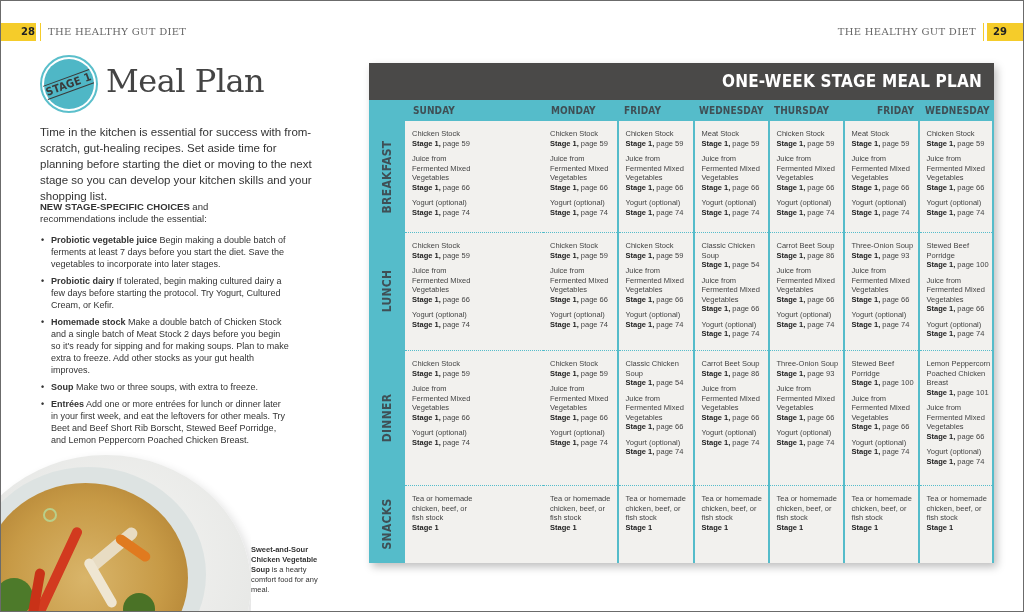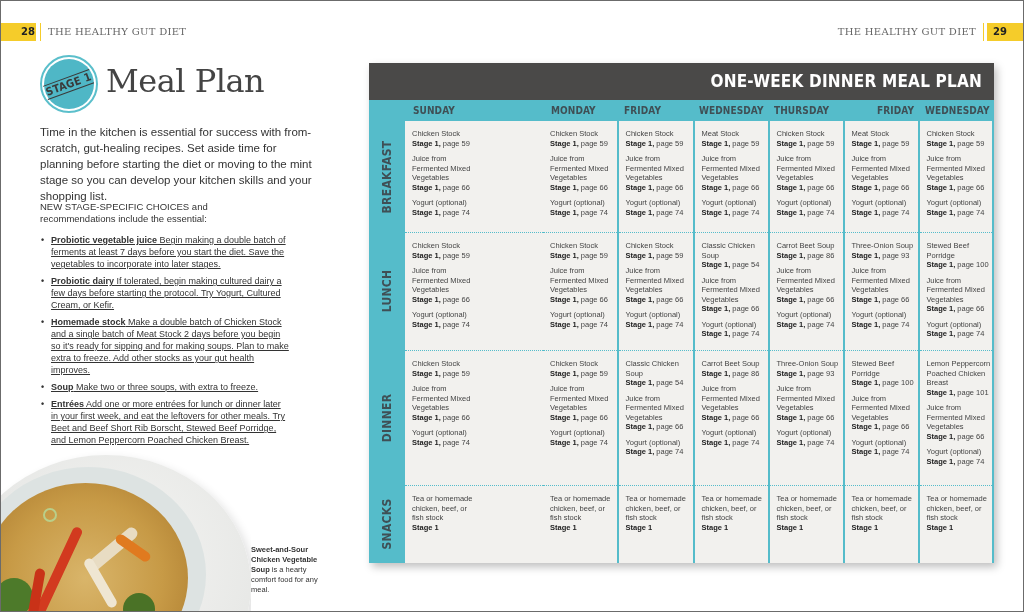--- a/index.html
+++ b/index.html
@@ -16,24 +16,24 @@
   
   .badge { position: absolute; left: 40px; top: 55px; width: 58px; height: 58px; border-radius: 50%; border: 2px solid #5bbfcb; background: #fff; padding: 2px; }
   .badge-inner { width: 100%; height: 100%; border-radius: 50%; background: #4fb7c6; display: flex; align-items: center; justify-content: center; }
   .badge-text { transform: rotate(-20deg); font: bold 11px "DejaVu Sans Condensed", "DejaVu Sans", sans-serif; color: #3a3a3a; border-top: 1px solid #3a3a3a; border-bottom: 1px solid #3a3a3a; padding: 0 1px; letter-spacing: 0.2px; }
 
   .title { position: absolute; left: 106px; top: 62px; font: 32px "DejaVu Serif", serif; color: #444; font-weight: normal; letter-spacing: -0.5px; }
 
   .intro { position: absolute; left: 40px; top: 124px; width: 280px; font: 11.5px "Liberation Sans", sans-serif; line-height: 16px; color: #333; }
 
   .choices-head { position: absolute; left: 40px; top: 201px; width: 240px; font: 9.5px "Liberation Sans", sans-serif; line-height: 12px; color: #333; }
-  .choices-head b { font-weight: normal; }
+  .choices-head b { font-weight: bold; }
 
   .bullets { position: absolute; left: 40px; top: 234px; width: 250px; list-style: none; }
-  .bullets li { position: relative; padding-left: 11px; font: 9px "Liberation Sans", sans-serif; line-height: 12px; color: #333; margin-bottom: 5px; text-decoration: underline; }
+  .bullets li { position: relative; padding-left: 11px; font: 9px "Liberation Sans", sans-serif; line-height: 12px; color: #333; margin-bottom: 5px; }
   .bullets li::before { content: "•"; position: absolute; left: 1px; top: 0; font-weight: bold; }
   .bullets li b { font-weight: bold; }
 
   
   .photo { position: absolute; left: 1px; top: 447px; width: 250px; height: 164px; overflow: hidden; background: #fff; }
   .plate { position: absolute; left: -40px; top: 8px; width: 290px; height: 260px; border-radius: 50%; background: radial-gradient(circle at 55% 40%, #f4f4f2 0%, #e6e7e5 70%, #d8d9d7 100%); box-shadow: 4px 4px 10px rgba(0,0,0,0.12); }
   .bowl { position: absolute; left: -30px; top: 20px; width: 235px; height: 215px; border-radius: 50%; background: #dde3e2; }
   .broth { position: absolute; left: -18px; top: 36px; width: 205px; height: 190px; border-radius: 50%; background: radial-gradient(circle at 50% 50%, #d9b56a 0%, #c79a46 55%, #a9782c 100%); overflow: hidden; }
   .veg { position: absolute; border-radius: 50%; }
   .caption { position: absolute; left: 251px; top: 521px; width: 75px; font: 7.5px "Liberation Sans", sans-serif; line-height: 10px; color: #333; margin-top: 24px; }
@@ -63,21 +63,21 @@
 <div class="folio-left">28</div>
 <div class="run-left">THE HEALTHY GUT DIET</div>
 
 <div class="badge">
   <div class="badge-inner">
       <span class="badge-text">STAGE 1</span>
     </div>
 </div>
 <h1 class="title">Meal Plan</h1>
 
-<p class="intro">Time in the kitchen is essential for success with from-scratch, gut-healing recipes. Set aside time for planning before starting the diet or moving to the mint stage so you can develop your kitchen skills and your shopping list.</p>
+<p class="intro">Time in the kitchen is essential for success with from-scratch, gut-healing recipes. Set aside time for planning before starting the diet or moving to the next stage so you can develop your kitchen skills and your shopping list.</p>
 
 <p class="choices-head"><b>NEW STAGE-SPECIFIC CHOICES</b><span> and recommendations include the essential:</span></p>
 
 <ul class="bullets">
   <li><b>Probiotic vegetable juice</b><span> Begin making a double batch of ferments at least 7 days before you start the diet. Save the vegetables to incorporate into later stages.</span></li>
   <li><b>Probiotic dairy</b><span> If tolerated, begin making cultured dairy a few days before starting the protocol. Try Yogurt, Cultured Cream, or Kefir.</span></li>
   <li><b>Homemade stock</b><span> Make a double batch of Chicken Stock and a single batch of Meat Stock 2 days before you begin so it's ready for sipping and for making soups. Plan to make extra to freeze. Add other stocks as your gut health improves.</span></li>
   <li><b>Soup</b><span> Make two or three soups, with extra to freeze.</span></li>
   <li><b>Entrées</b><span> Add one or more entrées for lunch or dinner later in your first week, and eat the leftovers for other meals. Try Beet and Beef Short Rib Borscht, Stewed Beef Porridge, and Lemon Peppercorn Poached Chicken Breast.</span></li>
 </ul>
@@ -98,21 +98,21 @@
 
   </div>
 </div>
 <p class="caption"><b>Sweet-and-Sour Chicken Vegetable Soup</b><span> is a hearty comfort food for any meal.</span></p>
 
 <div class="run-right">THE HEALTHY GUT DIET</div>
 <div class="folio-right">29</div>
 
 <div class="plan">
   <div class="plan-head">
-    <span class="plan-title">ONE-WEEK DINNER MEAL PLAN</span>
+    <span class="plan-title">ONE-WEEK STAGE MEAL PLAN</span>
   </div>
   <div class="days">
     <span class="day" style="left:44px">SUNDAY</span>
     <span class="day" style="left:182px">MONDAY</span>
     <span class="day" style="left:255px">FRIDAY</span>
     <span class="day" style="left:330px">WEDNESDAY</span>
     <span class="day" style="left:405px">THURSDAY</span>
     <span class="day" style="left:508px">FRIDAY</span>
     <span class="day" style="left:556px">WEDNESDAY</span>
   </div>

